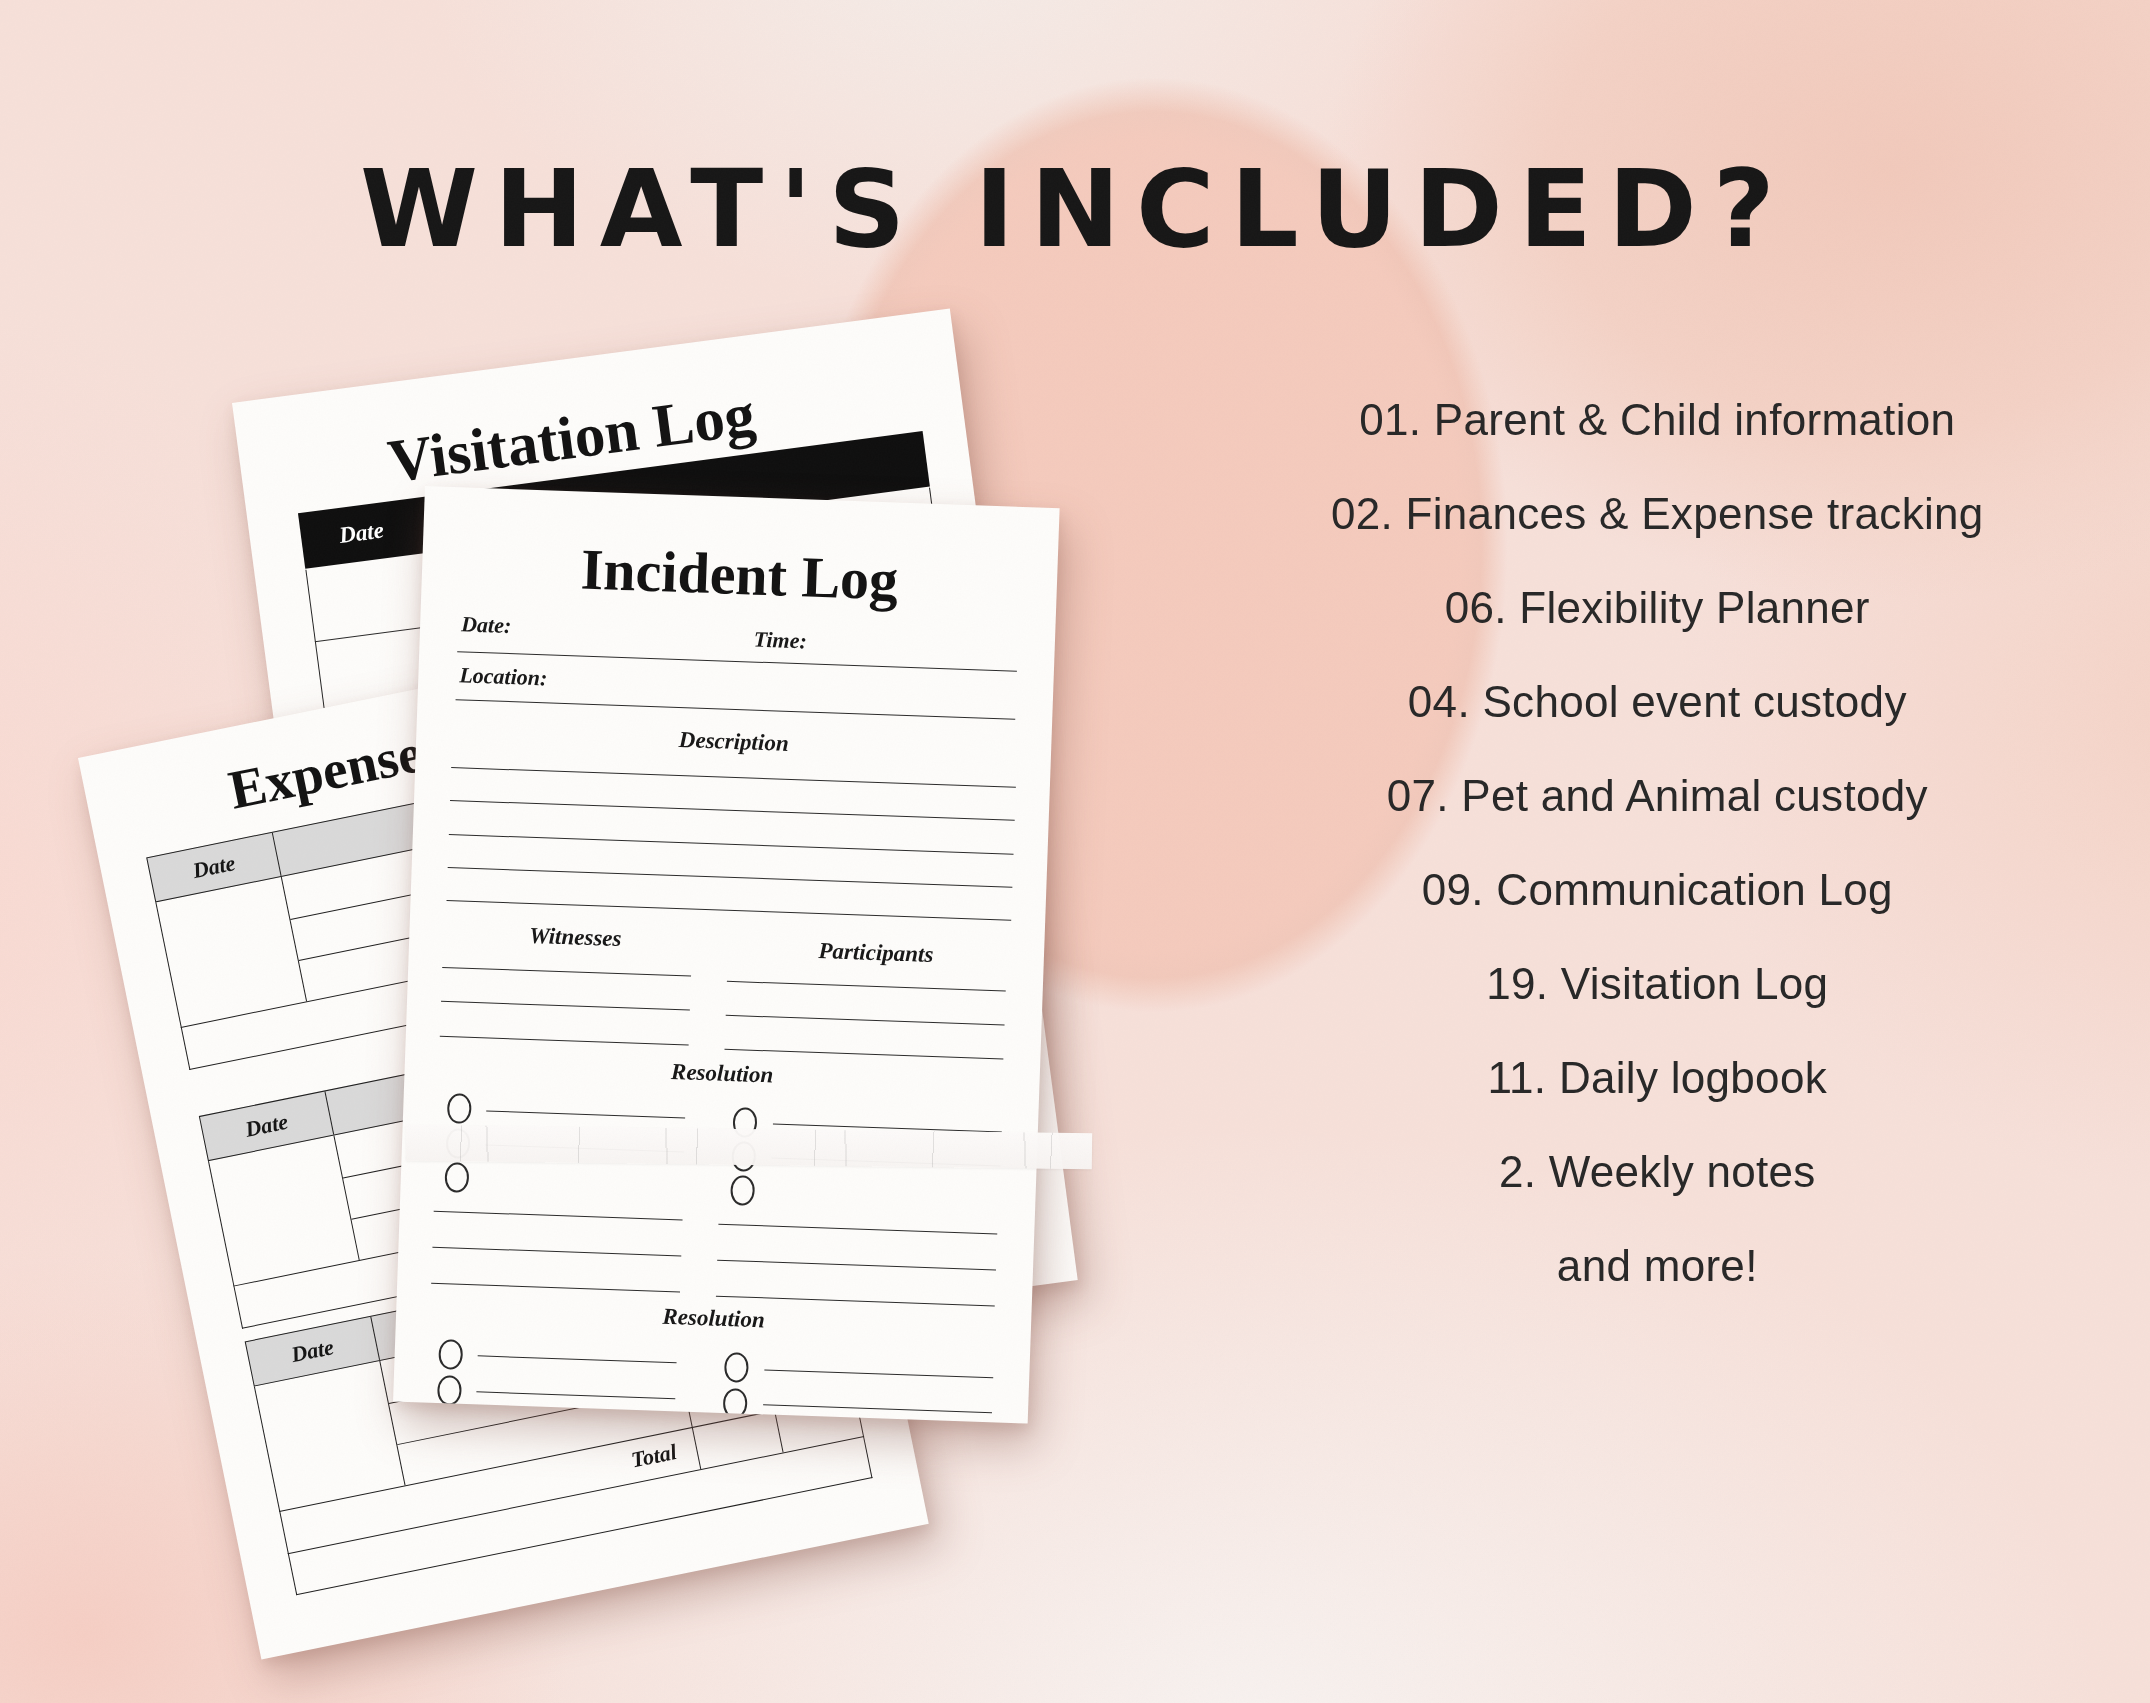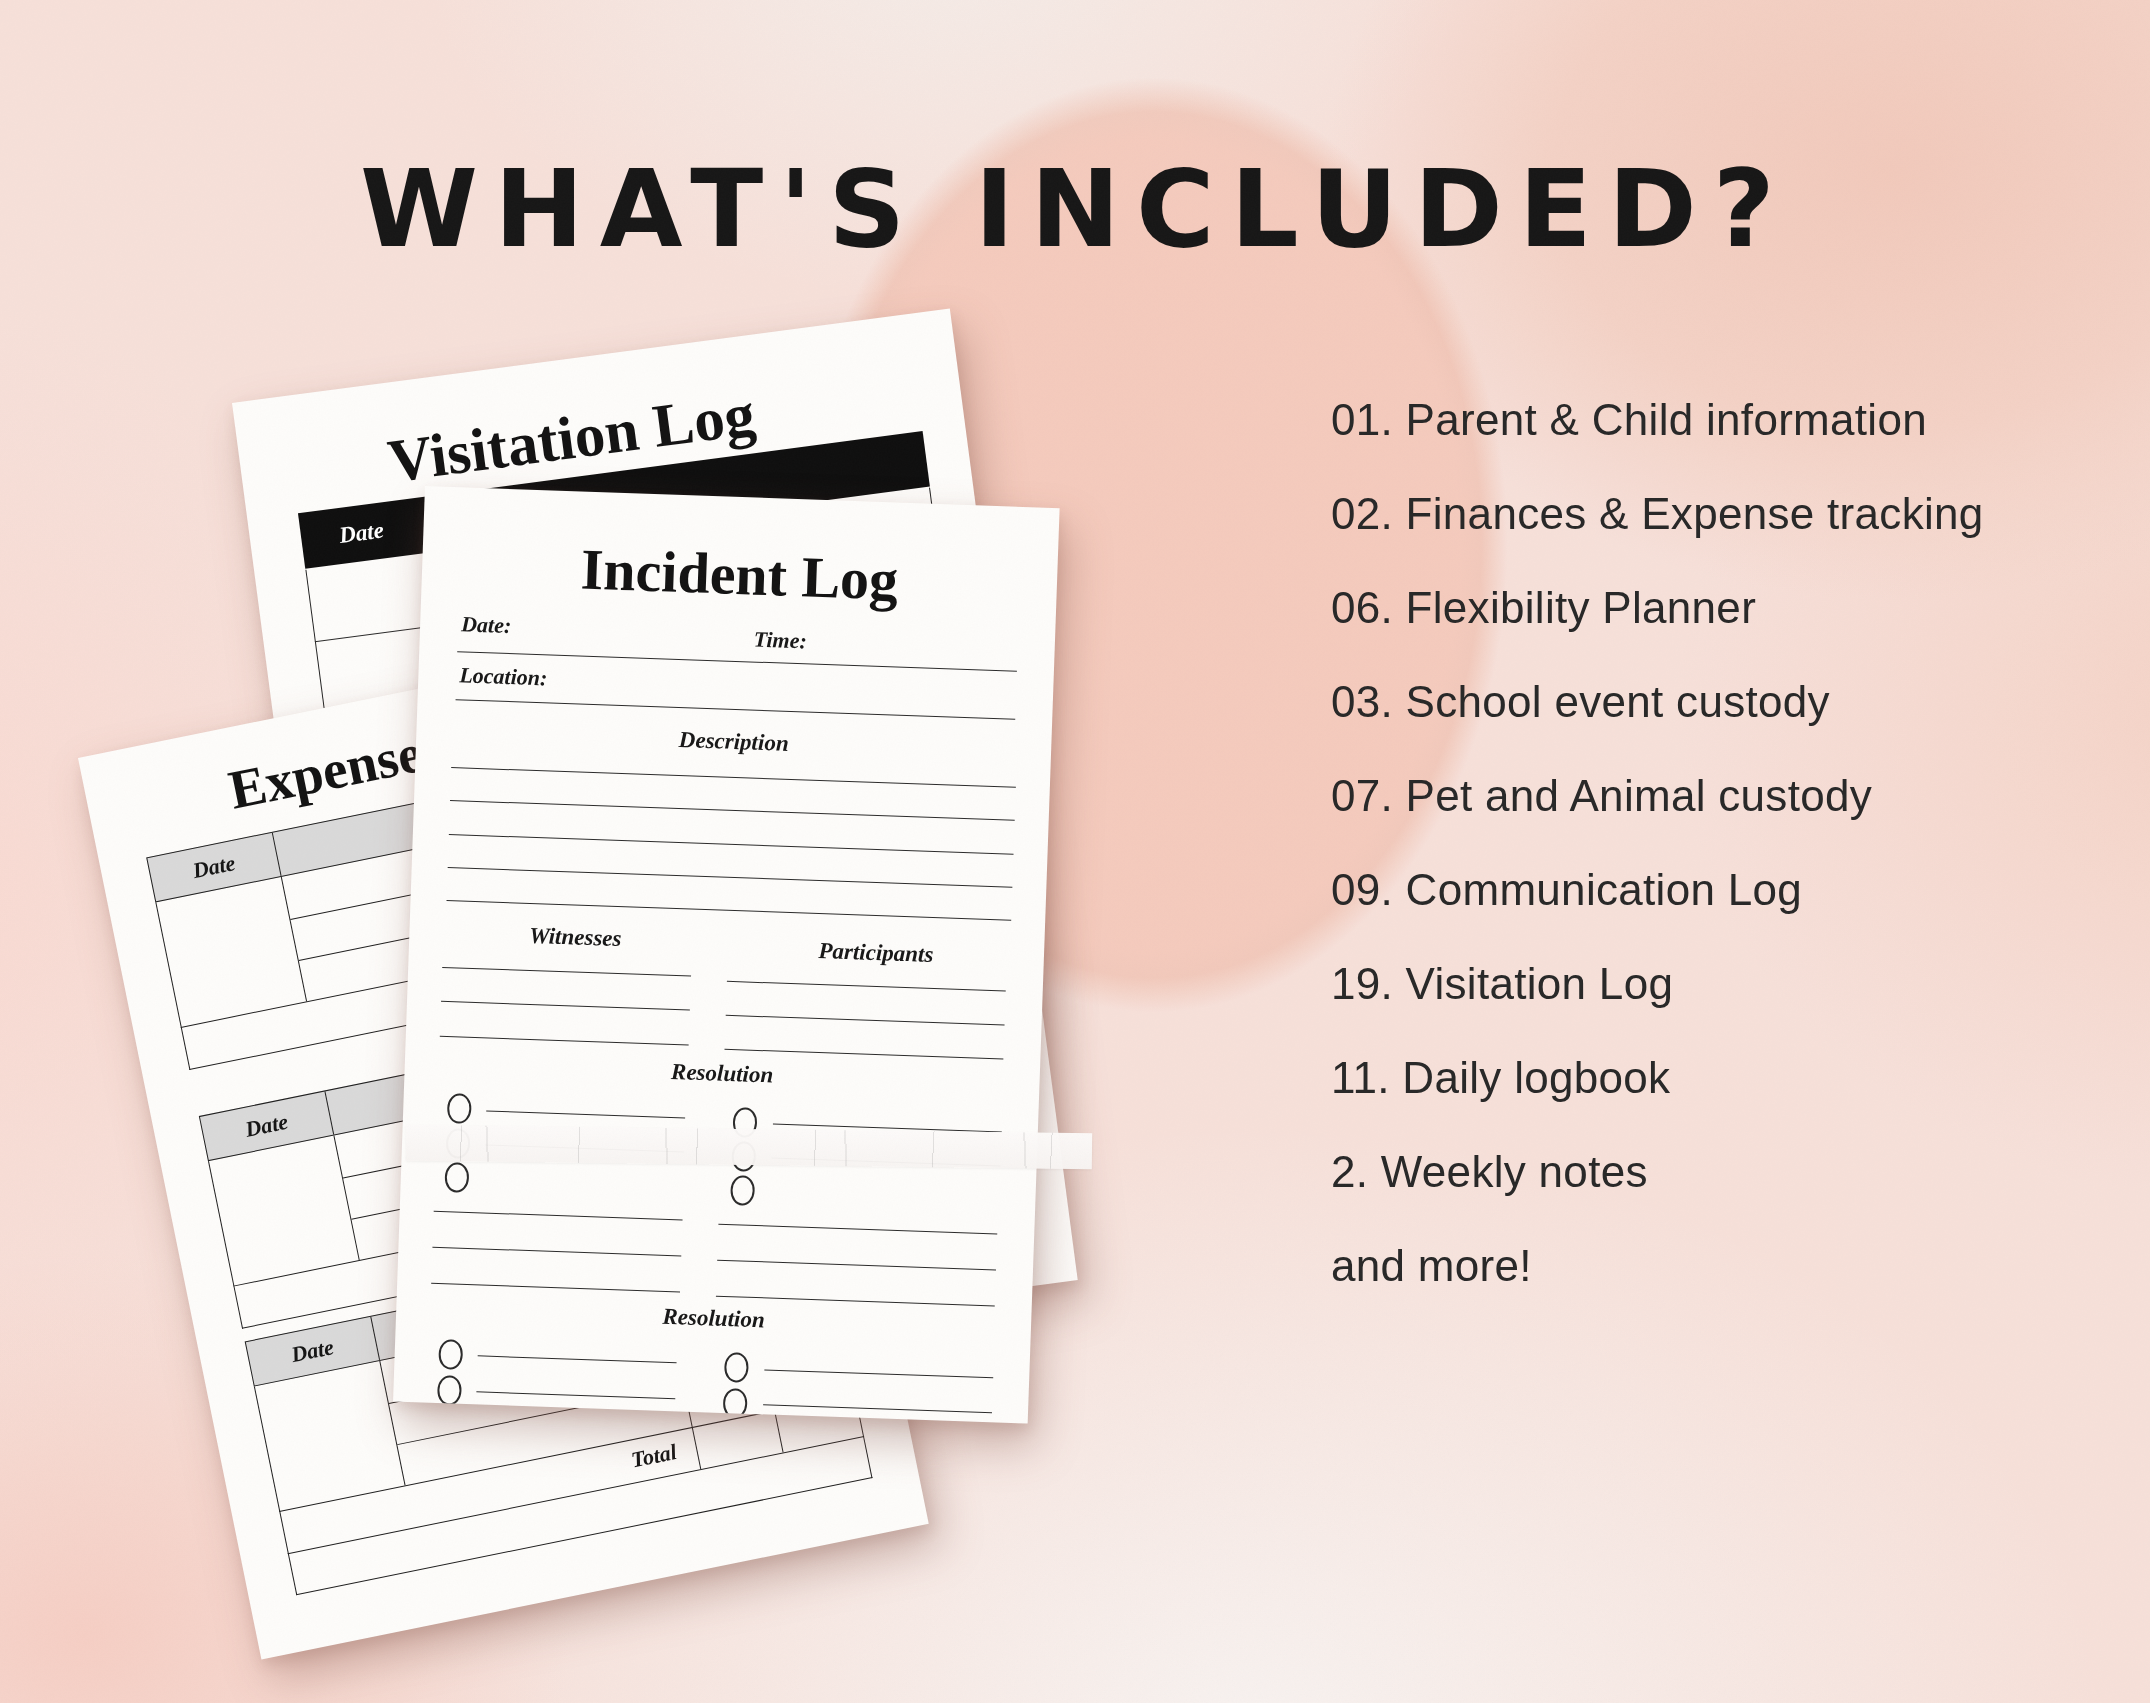--- a/index.html
+++ b/index.html
@@ -13,21 +13,21 @@
       radial-gradient(733px 579px at 4% 96%, #f5cec4 0%, rgba(245,206,196,0) 66%),
       radial-gradient(1193px 852px at 58% 102%, #f7f2f0 0%, rgba(247,242,240,0) 72%),
       radial-gradient(852px 596px at 44% -4%, #f4ece8 0%, rgba(244,236,232,0) 62%),
       #f6e0d9;}
   .grain{position:absolute;left:0;top:0;z-index:10;pointer-events:none;opacity:.42;}
 
   .main-title{position:absolute;z-index:6;left:0;top:147px;width:2151px;text-align:center;
     font-family:"DejaVu Sans",sans-serif;font-weight:700;font-size:107px;letter-spacing:.15em;
     color:#161616;white-space:nowrap;}
 
-  .list{position:absolute;z-index:6;left:1331px;top:373px;}
+  .list{position:absolute;z-index:6;left:1331px;top:373px;text-align:center;}
   .li{font-size:44px;line-height:94px;color:#272727;letter-spacing:0.3px;white-space:nowrap;font-weight:400;}
 
   .page{position:absolute;background:#fdfcfa;transform-origin:top left;overflow:hidden;
     box-shadow:8.5px 22px 44px rgba(128,80,70,.36), 1.7px 6.8px 13.6px rgba(128,80,70,.16);}
   .vis{left:232px;top:403px;width:724px;height:980px;transform:rotate(-7.5deg);z-index:2;}
   .exp{left:78px;top:758px;width:681px;height:920px;transform:rotate(-11.5deg);z-index:3;}
   .inc{left:425px;top:486px;width:635px;height:916px;transform:rotate(2deg);z-index:4;}
 
   .serif-title{position:absolute;left:0;width:100%;text-align:center;
     font-family:"Liberation Serif",serif;font-weight:700;color:#121212;white-space:nowrap;}
@@ -186,21 +186,21 @@
   </div>
 
   <div class="tape"></div>
 
   <div class="main-title">WHAT'S INCLUDED?</div>
 
   <div class="list">
     <div class="li">01. Parent &amp; Child information</div>
     <div class="li">02. Finances &amp; Expense tracking</div>
     <div class="li">06. Flexibility Planner</div>
-    <div class="li">03. School event custody</div>
+    <div class="li">04. School event custody</div>
     <div class="li">07. Pet and Animal custody</div>
     <div class="li">09. Communication Log</div>
     <div class="li">19. Visitation Log</div>
     <div class="li">11. Daily logbook</div>
     <div class="li">2. Weekly notes</div>
     <div class="li">and more!</div>
   </div>
 
   <svg class="grain" width="2151" height="1704" viewBox="0 0 2525 2000">
     <filter id="paperNoise">

